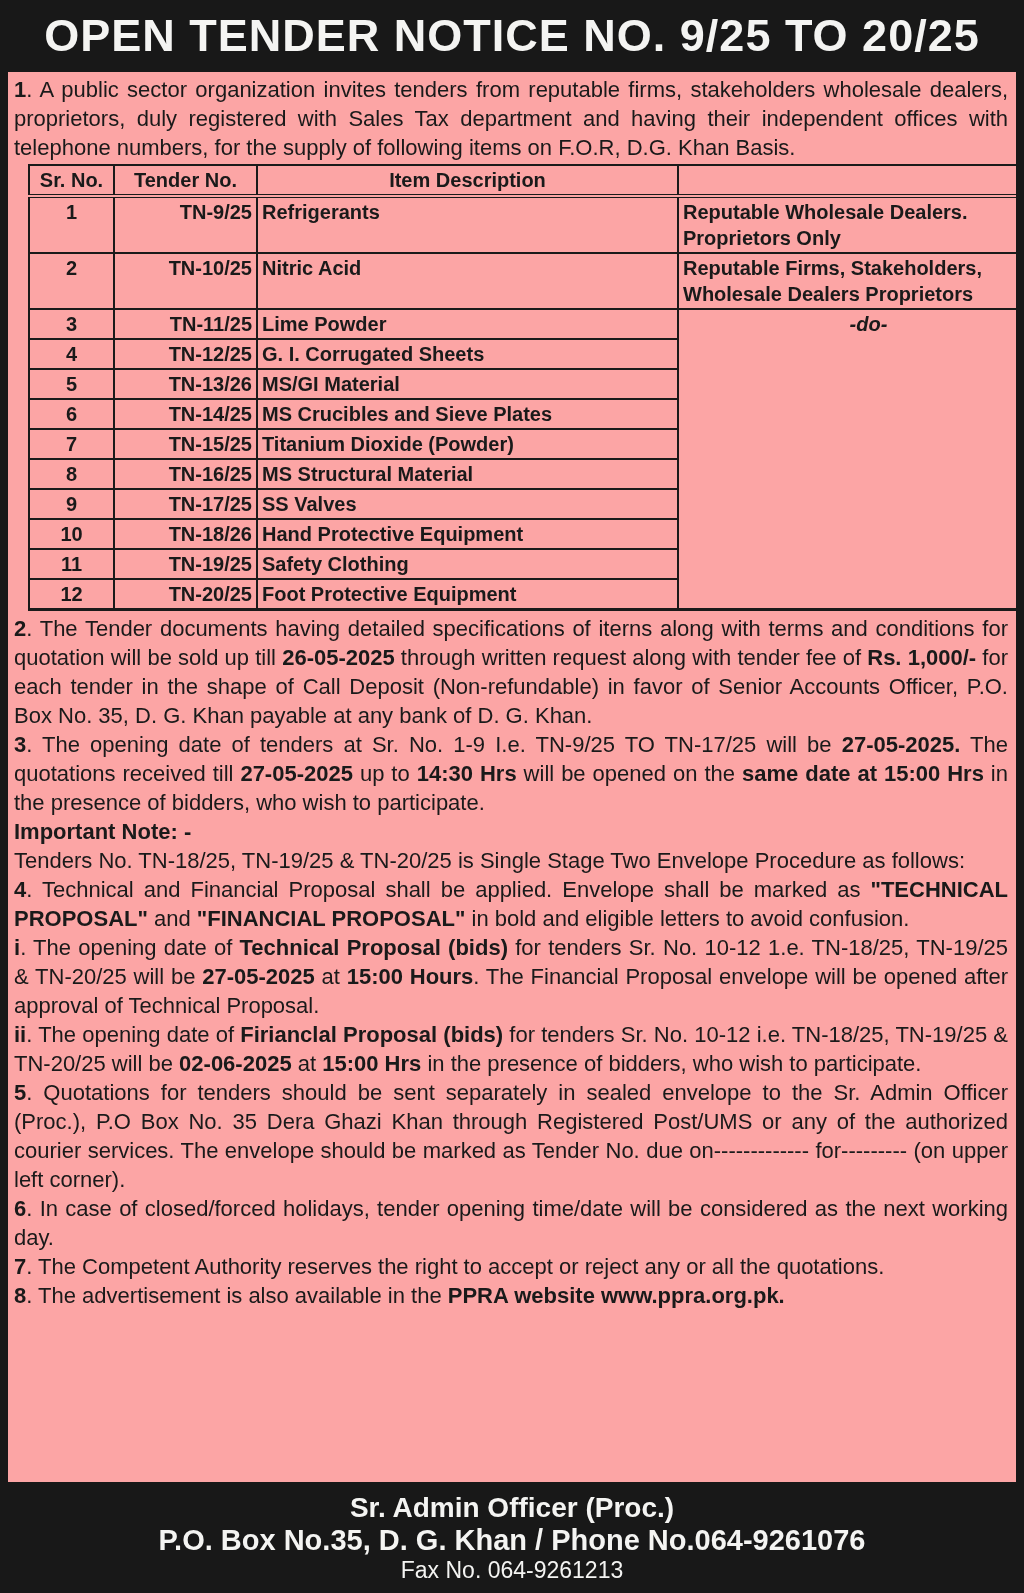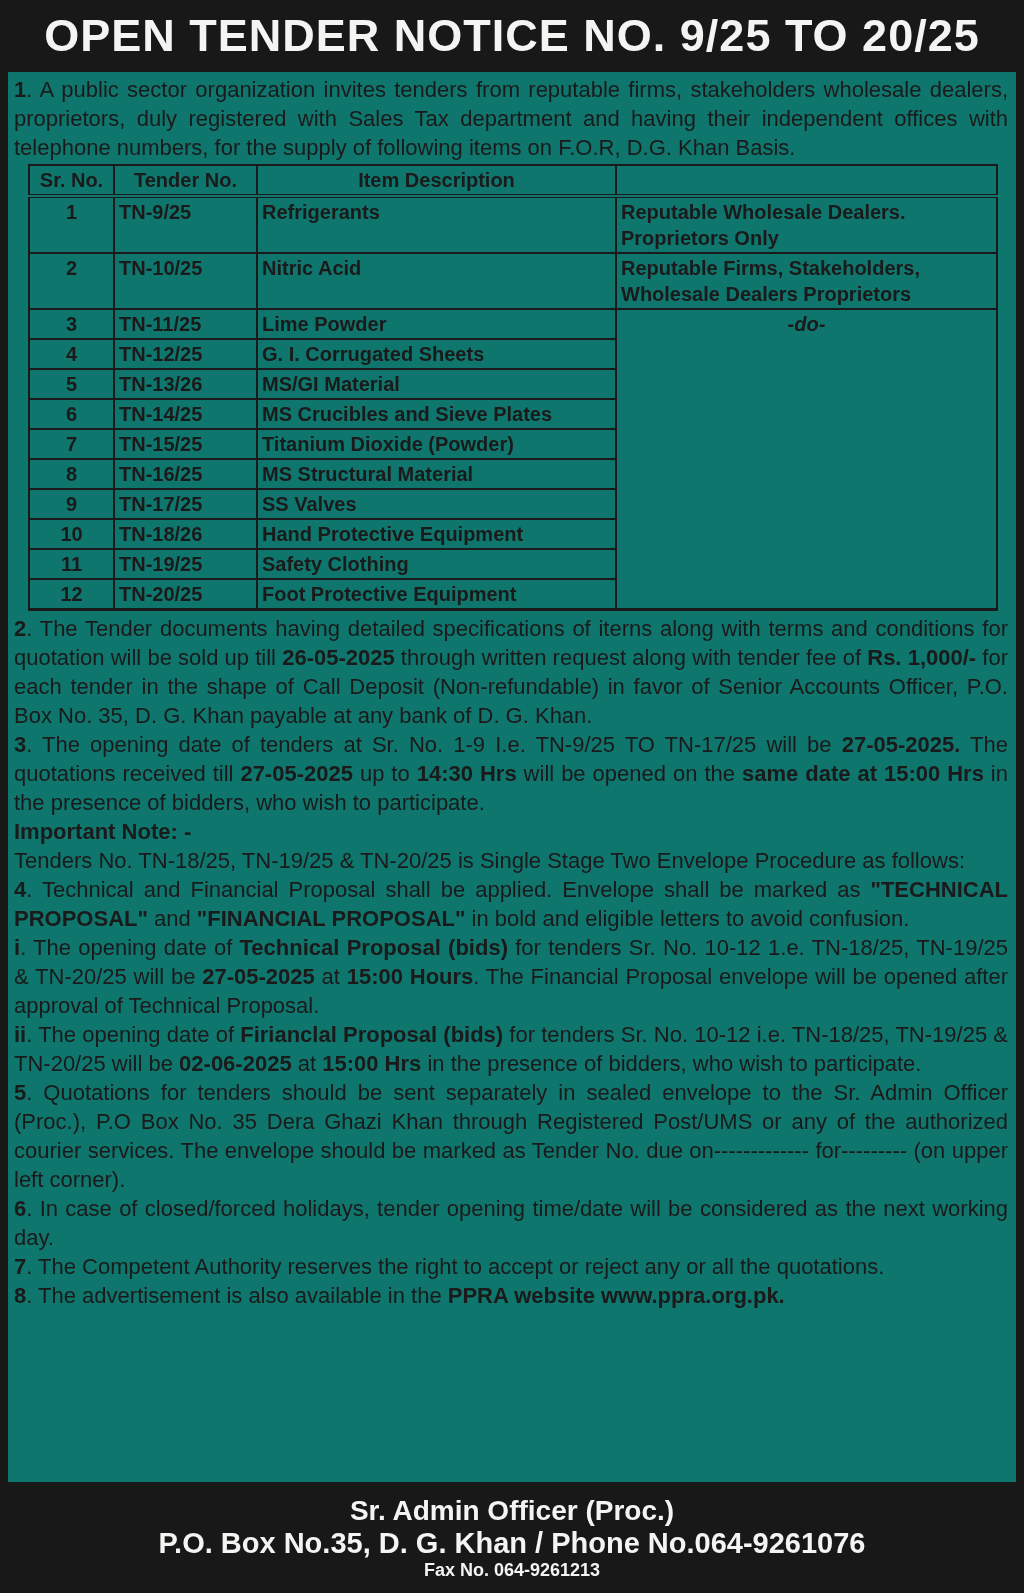--- a/index.html
+++ b/index.html
@@ -16,54 +16,54 @@
     height: 72px; background: #181818;
     display: flex; align-items: center; justify-content: center;
     flex: 0 0 auto;
   }
   .title-banner h1 {
     color: #f4f4f2; font-size: 45px; font-weight: bold;
     letter-spacing: 1px; white-space: nowrap;
   }
   
   .content {
-    flex: 1 1 auto; margin: 0 8px; background: #0f766e;
+    flex: 1 1 auto; margin: 0 8px; background: #fca5a5;
     color: #1a1a1a; padding: 3px 8px 0 6px; overflow: hidden;
   }
   .para {
     font-size: 22px; line-height: 29px; text-align: justify;
   }
   .para b { font-weight: bold; }
   
   table.tender {
     border-collapse: collapse; table-layout: fixed;
     width: 968px; margin: 2px 0 3px 14px;
     font-size: 20px; font-weight: bold; color: #1a1a1a;
   }
   table.tender th, table.tender td {
     border: 2px solid #1a1a1a; line-height: 26px;
     padding: 1px 4px; vertical-align: top;
     overflow: hidden;
   }
   table.tender thead th { border-bottom: 4px double #1a1a1a; text-align: center; }
   table.tender { border-bottom: 3px solid #1a1a1a; }
   .col-sr     { width: 85px;  text-align: center; }
-  .col-tender { width: 143px; text-align: left; }
-  .col-item   { width: 359px; text-align: left; padding-left: 7px; }
+  .col-tender { width: 143px; text-align: right; }
+  .col-item   { width: 421px; text-align: left; padding-left: 7px; }
   .col-elig   { width: 381px; text-align: left; padding-left: 8px; margin-left: 20px; }
   td.do-cell  { text-align: center; vertical-align: middle; font-style: italic; }
   
   .footer-banner {
     height: 111px; background: #181818; color: #f4f4f2;
     display: flex; flex-direction: column; align-items: center; justify-content: center;
     flex: 0 0 auto; 
   }
   .footer-line1 { font-size: 28px; font-weight: bold; }
   .footer-line2 { font-size: 29px; font-weight: bold; }
-  .footer-line3 { font-size: 18px; font-weight: bold; }
+  .footer-line3 { font-size: 23px; font-weight: normal; }
 </style>
 </head>
 <body>
 
 <div class="page">
 
   <div class="title-banner">
     <h1>OPEN TENDER NOTICE NO. 9/25 TO 20/25</h1>
   </div>
 

